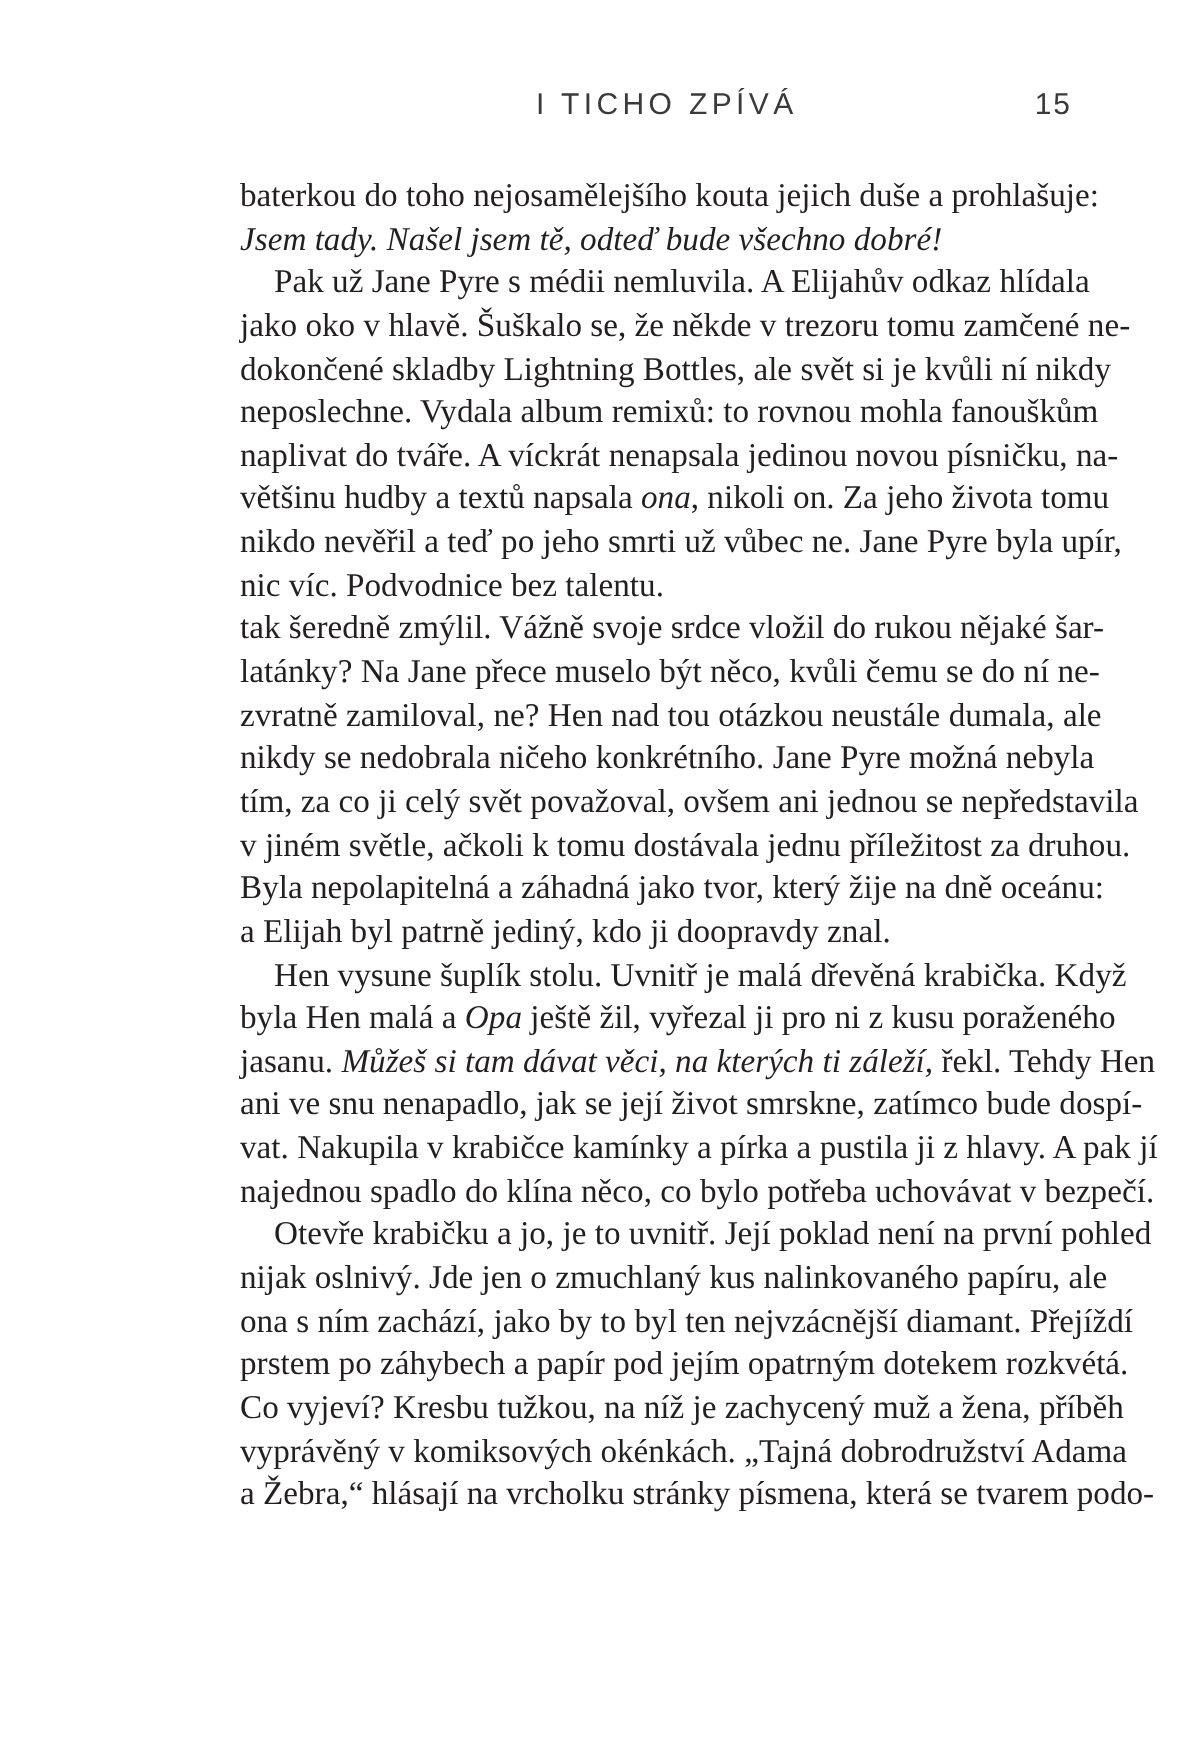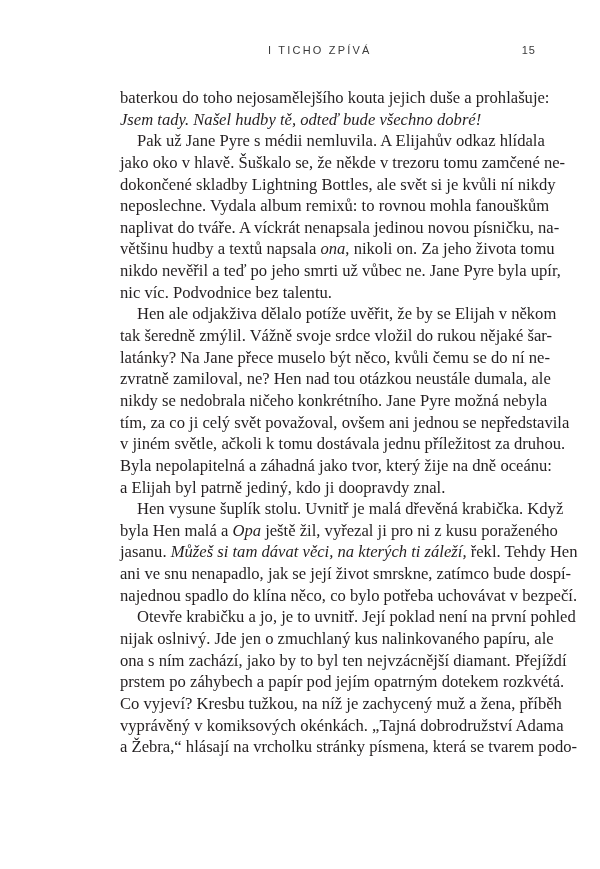--- a/index.html
+++ b/index.html
@@ -14,21 +14,21 @@
     overflow: hidden;
     color: #231f20;
   }
   .running-head {
     position: absolute;
     top: 44px;
     left: 0;
     width: 600px;
     height: 18px;
     font-family: "Liberation Sans", "DejaVu Sans", sans-serif;
-    font-size: 11px;
+    font-size: 15px;
     letter-spacing: 2.2px;
     color: #3a3a3a;
   }
   .running-title {
     position: absolute;
     left: 268px;
     top: 0;
     white-space: nowrap;
   }
   .page-number {
@@ -66,42 +66,42 @@
 </head>
 <body>
 
 <div class="running-head">
   <span class="running-title">I TICHO ZPÍVÁ</span>
   <span class="page-number">15</span>
 </div>
 
 <div class="text-block" id="text-block">
     <div class="line"><span>baterkou do toho nejosamělejšího kouta jejich duše a prohlašuje:</span></div>
-    <div class="line last"><span class="it">Jsem tady. Našel hudby tě, odteď bude všechno dobré!</span></div>
+    <div class="line last"><span class="it">Jsem tady. Našel jsem tě, odteď bude všechno dobré!</span></div>
     <div class="line indent"><span>Pak už Jane Pyre s médii nemluvila. A Elijahův odkaz hlídala</span></div>
     <div class="line"><span>jako oko v hlavě. Šuškalo se, že někde v trezoru tomu zamčené ne-</span></div>
     <div class="line"><span>dokončené skladby Lightning Bottles, ale svět si je kvůli ní nikdy</span></div>
     <div class="line"><span>neposlechne. Vydala album remixů: to rovnou mohla fanouškům</span></div>
     <div class="line"><span>naplivat do tváře. A víckrát nenapsala jedinou novou písničku, na-</span></div>
     <div class="line"><span>většinu hudby a textů napsala </span><span class="it">ona</span><span>, nikoli on. Za jeho života tomu</span></div>
     <div class="line"><span>nikdo nevěřil a teď po jeho smrti už vůbec ne. Jane Pyre byla upír,</span></div>
     <div class="line last"><span>nic víc. Podvodnice bez talentu.</span></div>
-    <div class="line indent"><span>Hen ale odjakživa dělalo potíže uvěřit, že by se Elijah v někom</span></div>
     <div class="line"><span>tak šeredně zmýlil. Vážně svoje srdce vložil do rukou nějaké šar-</span></div>
     <div class="line"><span>latánky? Na Jane přece muselo být něco, kvůli čemu se do ní ne-</span></div>
     <div class="line"><span>zvratně zamiloval, ne? Hen nad tou otázkou neustále dumala, ale</span></div>
     <div class="line"><span>nikdy se nedobrala ničeho konkrétního. Jane Pyre možná nebyla</span></div>
     <div class="line"><span>tím, za co ji celý svět považoval, ovšem ani jednou se nepředstavila</span></div>
     <div class="line"><span>v jiném světle, ačkoli k tomu dostávala jednu příležitost za druhou.</span></div>
     <div class="line"><span>Byla nepolapitelná a záhadná jako tvor, který žije na dně oceánu:</span></div>
     <div class="line last"><span>a Elijah byl patrně jediný, kdo ji doopravdy znal.</span></div>
     <div class="line indent"><span>Hen vysune šuplík stolu. Uvnitř je malá dřevěná krabička. Když</span></div>
     <div class="line"><span>byla Hen malá a </span><span class="it">Opa</span><span> ještě žil, vyřezal ji pro ni z kusu poraženého</span></div>
     <div class="line"><span>jasanu. </span><span class="it">Můžeš si tam dávat věci, na kterých ti záleží,</span><span> řekl. Tehdy Hen</span></div>
     <div class="line"><span>ani ve snu nenapadlo, jak se její život smrskne, zatímco bude dospí-</span></div>
+    <div class="line"><span>vat. Nakupila v krabičce kamínky a pírka a pustila ji z hlavy. A pak jí</span></div>
     <div class="line last"><span>najednou spadlo do klína něco, co bylo potřeba uchovávat v bezpečí.</span></div>
     <div class="line indent"><span>Otevře krabičku a jo, je to uvnitř. Její poklad není na první pohled</span></div>
     <div class="line"><span>nijak oslnivý. Jde jen o zmuchlaný kus nalinkovaného papíru, ale</span></div>
     <div class="line"><span>ona s ním zachází, jako by to byl ten nejvzácnější diamant. Přejíždí</span></div>
     <div class="line"><span>prstem po záhybech a papír pod jejím opatrným dotekem rozkvétá.</span></div>
     <div class="line"><span>Co vyjeví? Kresbu tužkou, na níž je zachycený muž a žena, příběh</span></div>
     <div class="line"><span>vyprávěný v komiksových okénkách. „Tajná dobrodružství Adama</span></div>
     <div class="line"><span>a Žebra,“ hlásají na vrcholku stránky písmena, která se tvarem podo-</span></div>
   </div>
 

